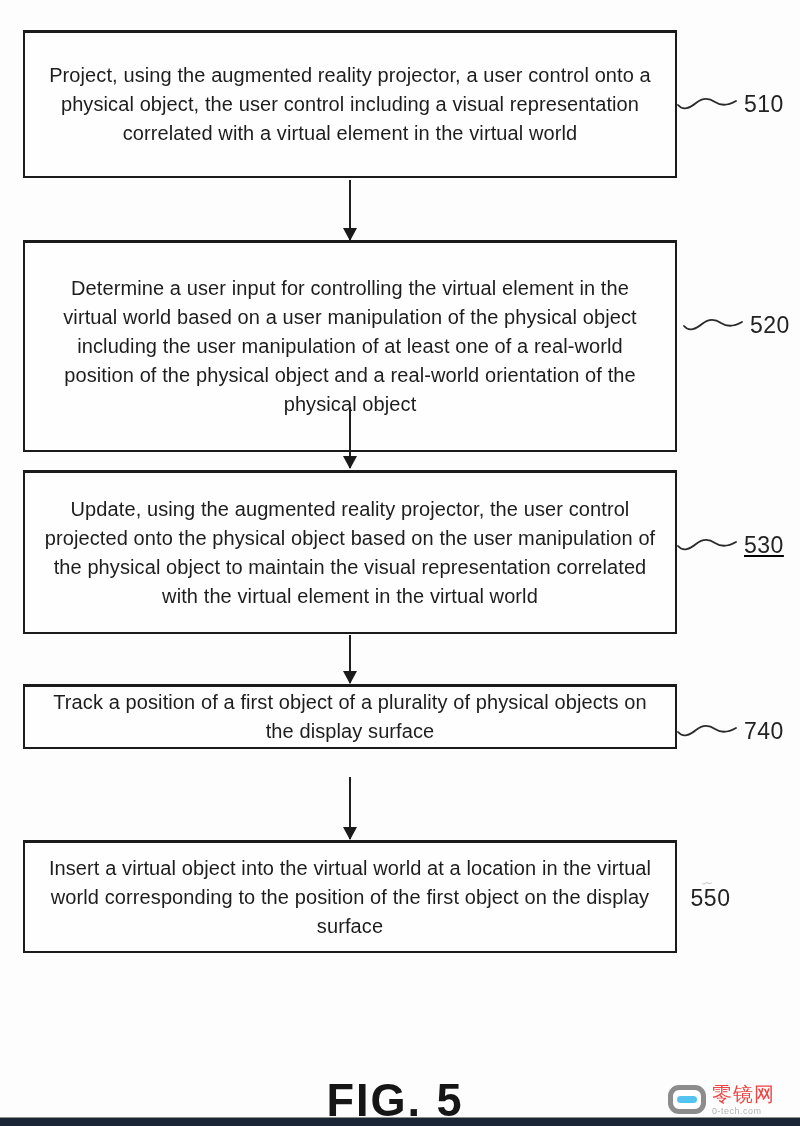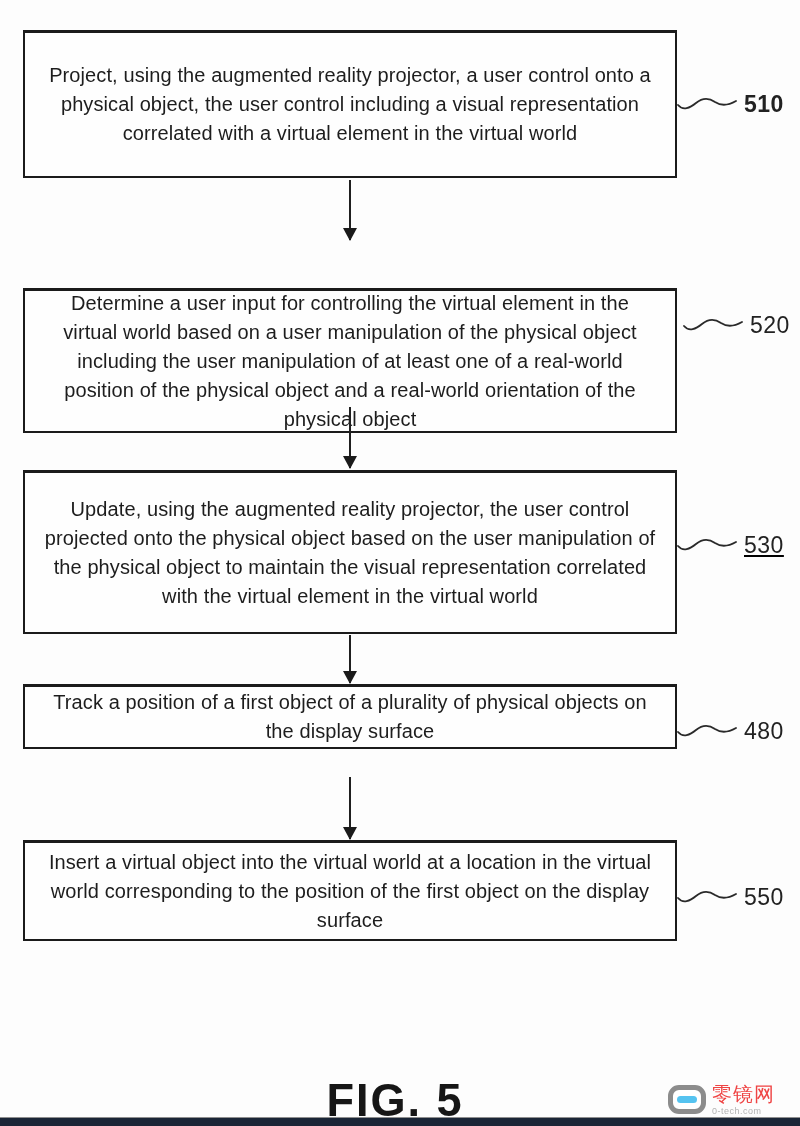--- a/index.html
+++ b/index.html
@@ -110,33 +110,33 @@
   }
   .wm-domain {
     font-size: 9px;
     color: #b3b3b3;
     line-height: 10px;
     text-align: left;
     letter-spacing: 0.5px;
   }
   
   #box-0 { top: 30px;  height: 148px; }
-  #box-1 { top: 240px; height: 145px; margin-top: 48px; }
+  #box-1 { top: 240px; height: 212px; }
   #box-2 { top: 470px; height: 164px; }
   #box-3 { top: 684px; height: 65px;  }
-  #box-4 { top: 840px; height: 101px; }
+  #box-4 { top: 840px; height: 113px; }
   #arrow-0 { top: 180px; height: 60px; }
   #arrow-1 { top: 407px; height: 61px; }
   #arrow-2 { top: 635px; height: 48px; }
   #arrow-3 { top: 777px; height: 62px; }
-  #ref-0 { top: 89px; font-weight: bold;  }
+  #ref-0 { top: 89px;  }
   #ref-1 { top: 310px; margin-left: 6px; }
   #ref-2 { top: 530px; text-decoration: underline; }
   #ref-3 { top: 716px; }
-  #ref-4 { top: 882px; }
+  #ref-4 { top: 882px; flex-direction: column; }
 </style>
 </head>
 <body>
 
 <div class="page">
 
   <div class="step-box" id="box-0">
     <div class="step-text">Project, using the augmented reality projector, a user control onto a physical object, the user control including a visual representation correlated with a virtual element in the virtual world</div>
   </div>
   <div class="ref" id="ref-0">
@@ -172,21 +172,21 @@
 
   <div class="arrow" id="arrow-2"></div>
 
   <div class="step-box" id="box-3">
     <div class="step-text">Track a position of a first object of a plurality of physical objects on the display surface</div>
   </div>
   <div class="ref" id="ref-3">
     <svg width="60" height="20" viewBox="0 0 60 20">
       <path d="M1 11 C 6 17, 13 14, 19 9 C 25 4, 31 3, 38 8 C 44 12, 52 11, 59 7" stroke="#2a2a2a" stroke-width="1.8" fill="none" stroke-linecap="round"></path>
     </svg>
-    <span class="ref-num">480</span>
+    <span class="ref-num">740</span>
   </div>
 
   <div class="arrow" id="arrow-3"></div>
 
   <div class="step-box" id="box-4">
     <div class="step-text">Insert a virtual object into the virtual world at a location in the virtual world corresponding to the position of the first object on the display surface</div>
   </div>
   <div class="ref" id="ref-4">
     <svg width="60" height="20" viewBox="0 0 60 20">
       <path d="M1 11 C 6 17, 13 14, 19 9 C 25 4, 31 3, 38 8 C 44 12, 52 11, 59 7" stroke="#2a2a2a" stroke-width="1.8" fill="none" stroke-linecap="round"></path>

